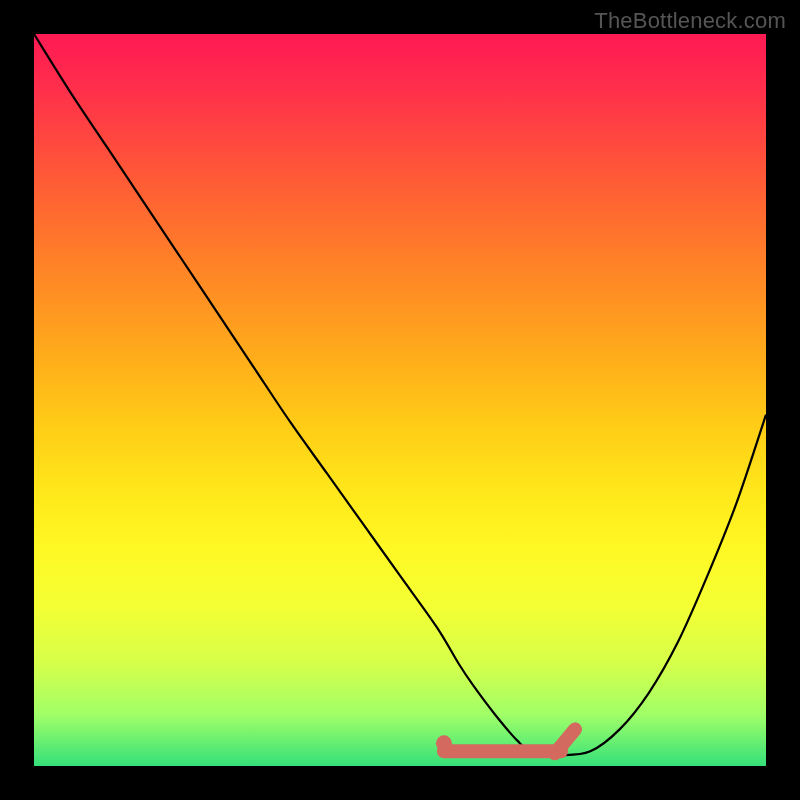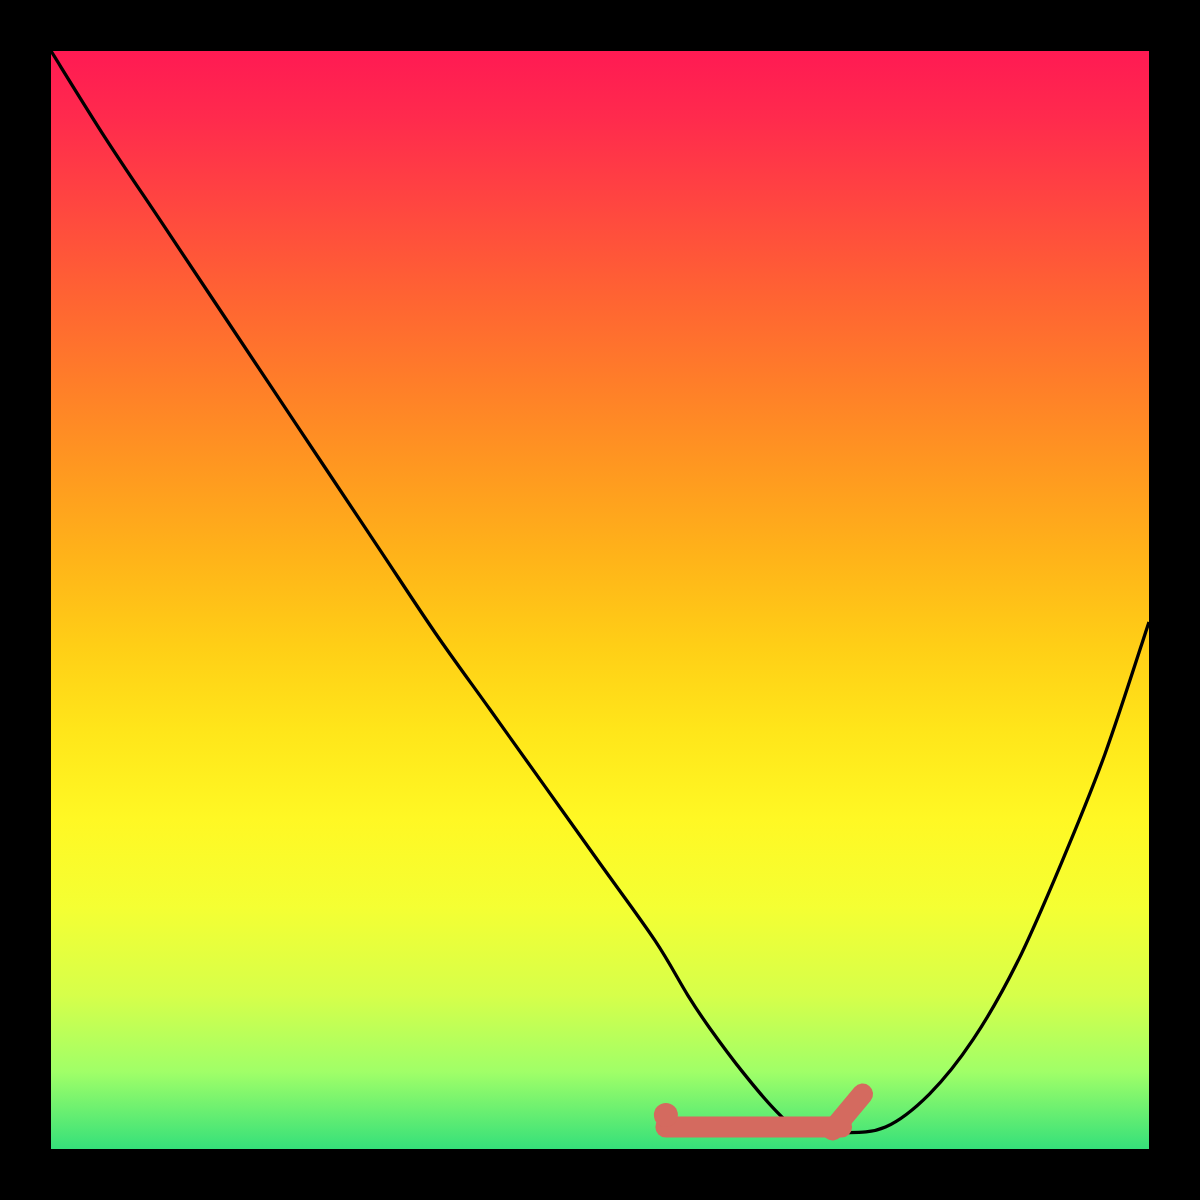--- a/index.html
+++ b/index.html
@@ -33,20 +33,21 @@
     font-size: 22px;
     font-weight: 500;
     letter-spacing: 0.2px;
   }
   svg { display: block; }
 </style>
 </head>
 <body>
 
 <div class="frame">
+  <div class="attribution">TheBottleneck.com</div>
 
   <div class="plot">
     <svg id="svg" width="732" height="732" viewBox="0 0 732 732">
         <defs>
           <linearGradient id="bg-grad" x1="0" y1="0" x2="0" y2="1">
             <stop offset="0%" stop-color="#ff1a53"></stop>
             <stop offset="6%" stop-color="#ff2a4d"></stop>
             <stop offset="14.000000000000002%" stop-color="#ff4640"></stop>
             <stop offset="22%" stop-color="#ff6233"></stop>
             <stop offset="30%" stop-color="#ff7d29"></stop>

